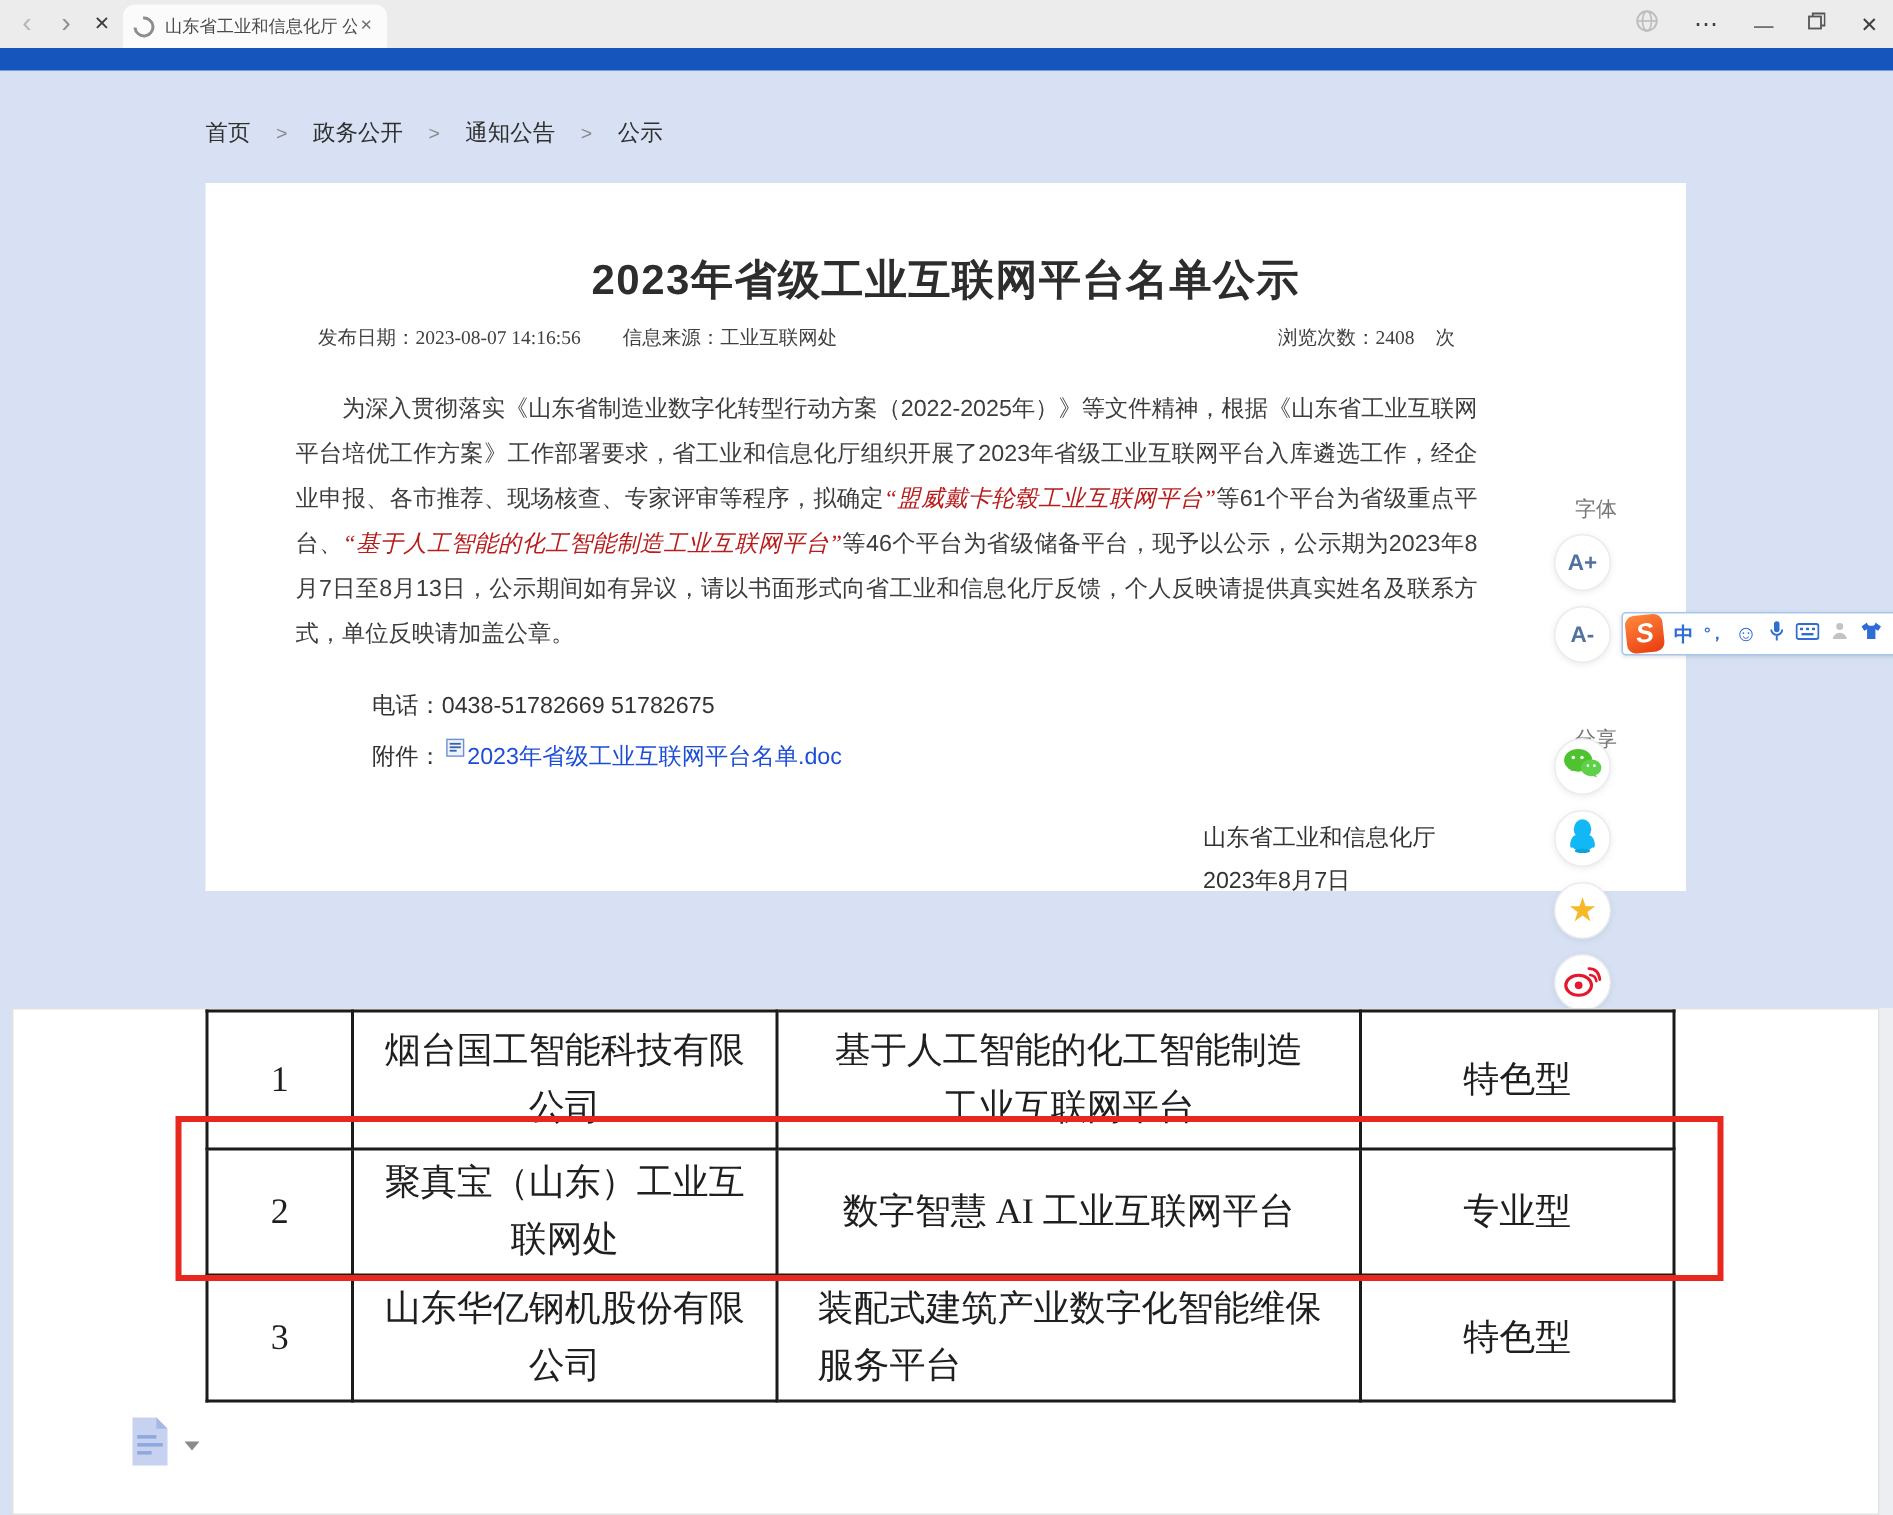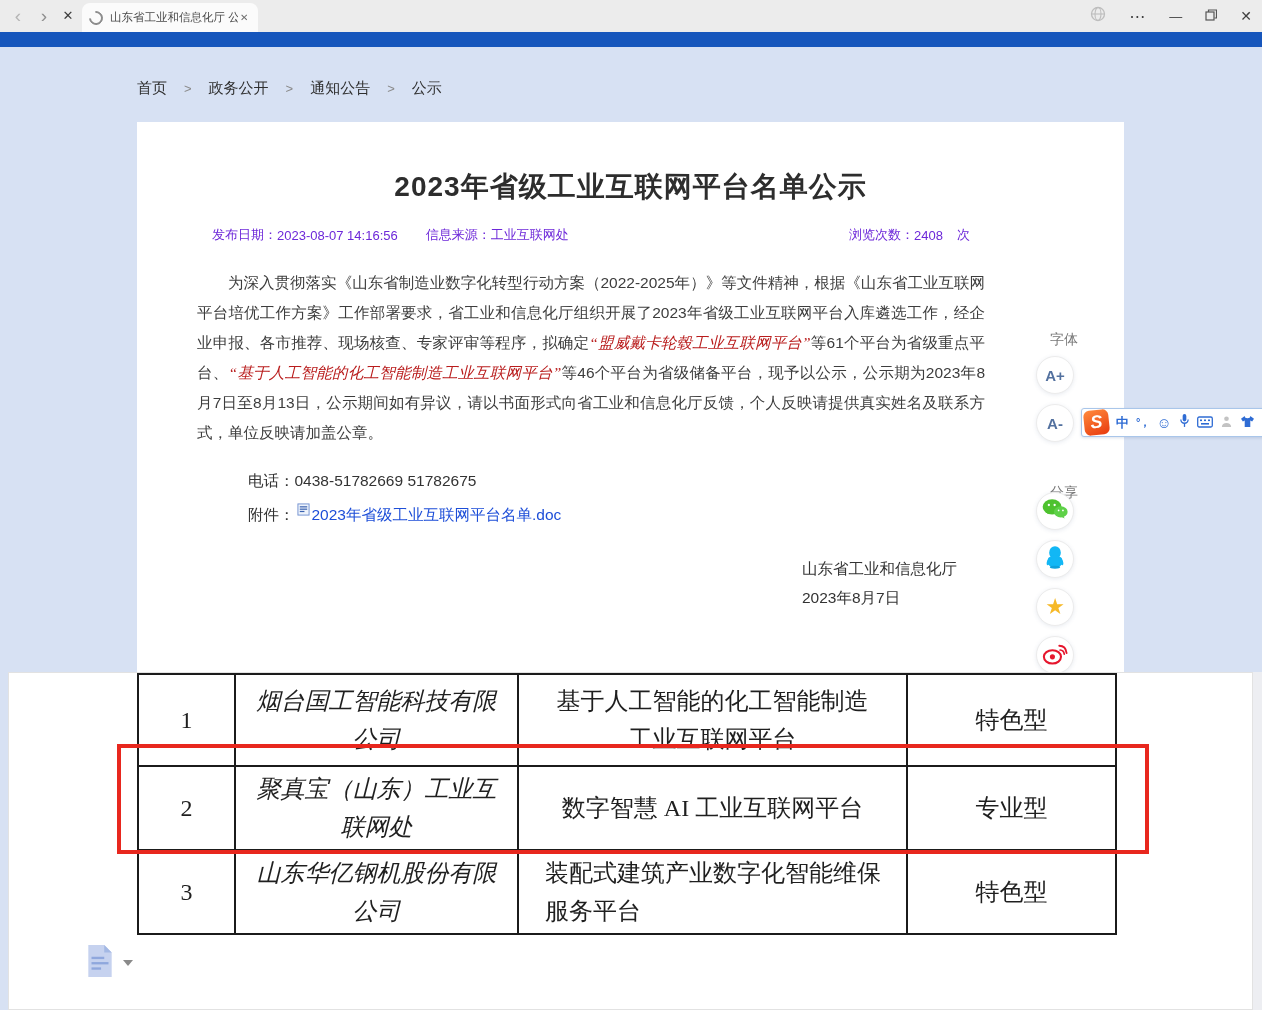--- a/index.html
+++ b/index.html
@@ -27,25 +27,25 @@
 
   
   .blueband{position:absolute;top:32px;left:0;width:1262px;height:15px;background:#1656bc;}
 
   
   .breadcrumb{position:absolute;left:137px;top:79px;display:flex;align-items:center;gap:17px;
        font-size:15px;color:#2f2f2f;}
   .crumb-sep{color:#8a8a8a;font-size:13px;}
 
   
-  .card{position:absolute;left:137px;top:122px;width:987px;height:552px;background:#ffffff;
+  .card{position:absolute;left:137px;top:122px;width:987px;height:472px;background:#ffffff;
         box-sizing:border-box;padding-top:46px;}
   .art-title{text-align:center;font-size:28px;font-weight:bold;color:#2d2d2d;letter-spacing:1px;}
-  .meta{display:flex;align-items:center;font-size:13px;color:#6d28d9;
-        padding:0 154px 0 75px;margin-top:20px;}
+  .meta{display:flex;align-items:center;font-size:13px;color:#404040;
+        padding:0 154px 0 75px;margin-top:10px;font-family:Liberation Serif, serif;}
   .meta .m-src{margin-left:28px;}
   .meta .views{margin-left:auto;}
   .meta .v-unit{margin-left:14px;}
   .bodytext{margin-top:24px;padding:0 139px 0 60px;font-size:15.5px;line-height:30px;
         color:#3d3d3d;text-align:justify;text-indent:2em;}
   .q{font-family:"Liberation Serif","DejaVu Serif",serif;color:#b91c1c;font-style:italic;}
   .contact{margin:18px 0 0 111px;font-size:15.5px;line-height:30px;color:#333;}
   .att-link{color:#1d4ed8;}
   .att-icon{vertical-align:4px;margin:0 2px 0 2px;}
   .sign-wrap{text-align:right;padding-right:167px;margin-top:24px;}
@@ -75,21 +75,21 @@
        border:1px solid #e2e2e2;box-sizing:border-box;z-index:10;}
   .scroll-strip{position:absolute;right:0;top:672px;width:9px;height:338px;background:#edeef2;z-index:9;}
 
   table.doc{position:absolute;left:137px;top:673px;border-collapse:collapse;table-layout:fixed;
        z-index:11;font-family:"Liberation Serif","DejaVu Serif",serif;color:#1f1f1f;}
   table.doc td{border:2px solid #1b1b1b;text-align:center;vertical-align:middle;
        font-size:24px;line-height:38px;}
   td.t-head{height:78px;font-size:26px;font-weight:bold;letter-spacing:1px;}
   td.c-no{height:88px;}
   tr.r2 td, tr.r3 td{height:80px;}
-  td.c-company{padding:0 20px;font-style:italic;}
+  td.c-company{padding:0 20px;}
   td.c-platform{padding:0 26px;}
   td.c-platform.cell-left{text-align:left;padding:0 12px 0 26px;}
 
   .redbox{position:absolute;left:117px;top:744px;width:1024px;height:102px;
        border:4px solid #e8271e;z-index:12;}
 
   
   .doctool{position:absolute;left:85px;top:944px;z-index:13;display:flex;align-items:center;gap:8px;}
   .caret-down{width:0;height:0;border-left:5px solid transparent;border-right:5px solid transparent;
        border-top:6px solid #8a8a8a;}

